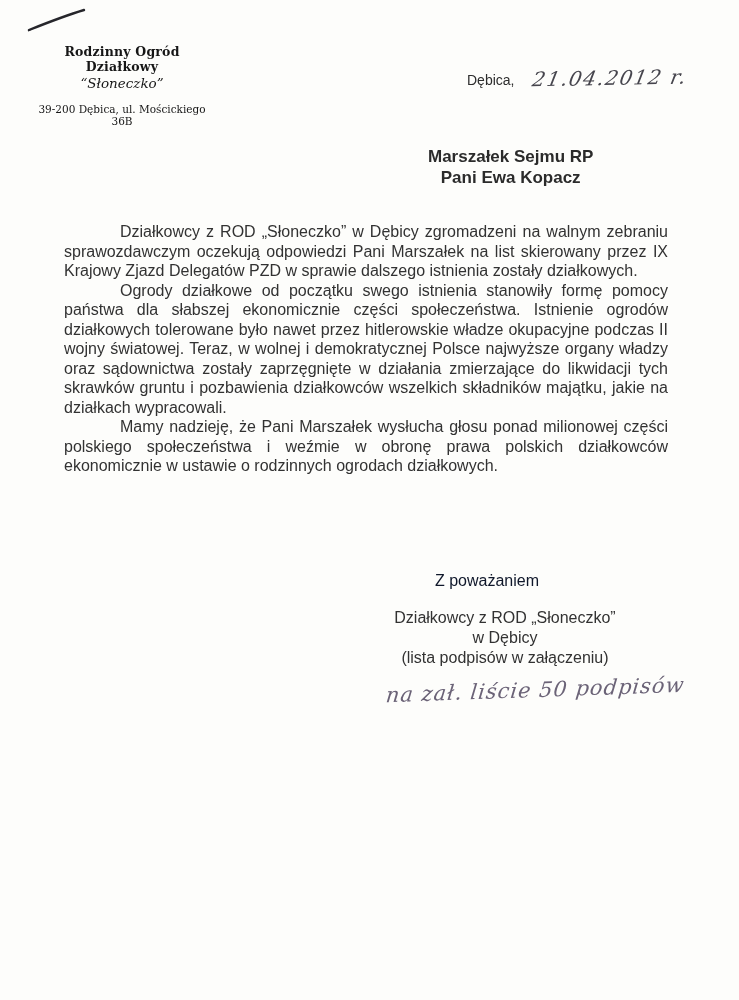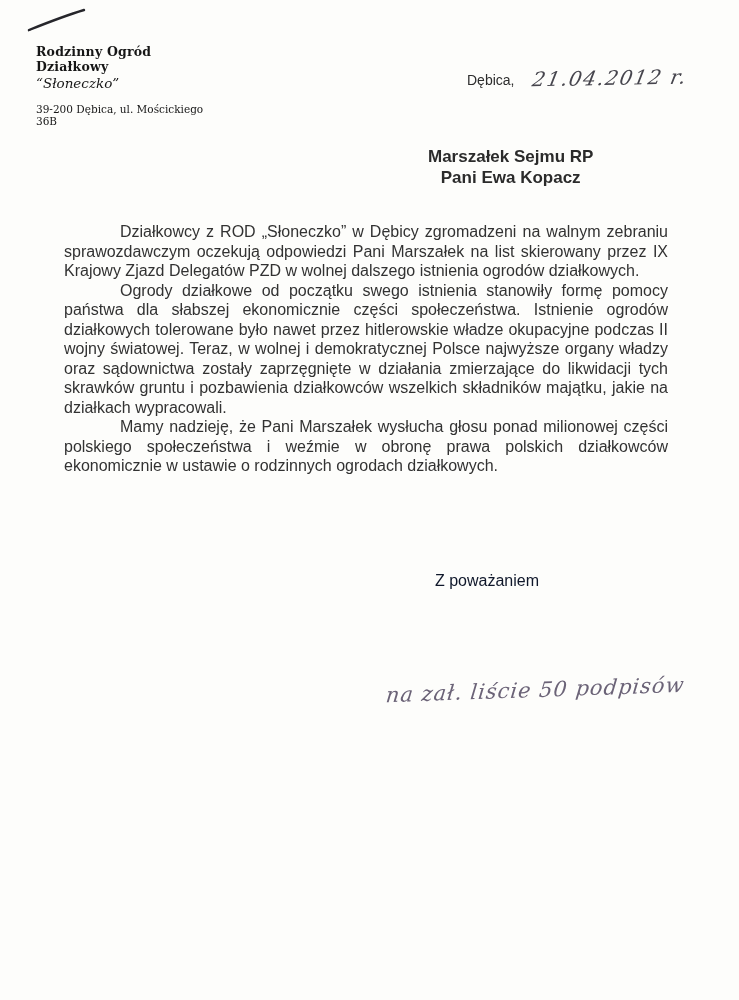--- a/index.html
+++ b/index.html
@@ -9,21 +9,21 @@
     height: 1000px;
     margin: 0 auto;
     background: #fdfdfb;
     overflow: hidden;
     font-family: "Liberation Sans", sans-serif;
     color: #2d2d2d;
   }
   .pen-stroke { position: absolute; left: 26px; top: 6px; }
   .letterhead {
     position: absolute; left: 36px; top: 44px; width: 172px;
-    text-align: left;
+    text-align: center;
     font-family: "DejaVu Serif", serif;
     color: #161616;
   }
   .lh1 { font-size: 12.5px; font-weight: bold; letter-spacing: 0.2px; }
   .lh2 { font-size: 13.5px; font-weight: normal; font-style: italic; margin-top: 1px; }
   .lh3 { font-size: 10.5px; margin-top: 12px; }
   .dateline { position: absolute; left: 467px; top: 66px; white-space: nowrap; }
   .dateline .place { font-size: 14px; color: #2d2d2d; }
   .hand {
     font-family: "DejaVu Serif", serif;
@@ -87,23 +87,28 @@
     <span class="place">Dębica,</span>
     <span class="hand date-hand">21.04.2012 r.</span>
   </div>
 
   <div class="addressee">
     <div>Marszałek Sejmu RP</div>
     <div>Pani Ewa Kopacz</div>
   </div>
 
   <div class="body-text">
-    <p>Działkowcy z ROD „Słoneczko” w Dębicy zgromadzeni na walnym zebraniu sprawozdawczym oczekują odpowiedzi Pani Marszałek na list skierowany przez IX Krajowy Zjazd Delegatów PZD w wolnej dalszego istnienia ogrodów działkowych.</p>
+    <p>Działkowcy z ROD „Słoneczko” w Dębicy zgromadzeni na walnym zebraniu sprawozdawczym oczekują odpowiedzi Pani Marszałek na list skierowany przez IX Krajowy Zjazd Delegatów PZD w sprawie dalszego istnienia zostały działkowych.</p>
     <p>Ogrody działkowe od początku swego istnienia stanowiły formę pomocy państwa dla słabszej ekonomicznie części społeczeństwa. Istnienie ogrodów działkowych tolerowane było nawet przez hitlerowskie władze okupacyjne podczas II wojny światowej. Teraz, w wolnej i demokratycznej Polsce najwyższe organy władzy oraz sądownictwa zostały zaprzęgnięte w działania zmierzające do likwidacji tych skrawków gruntu i pozbawienia działkowców wszelkich składników majątku, jakie na działkach wypracowali.</p>
     <p>Mamy nadzieję, że Pani Marszałek wysłucha głosu ponad milionowej części polskiego społeczeństwa i weźmie w obronę prawa polskich działkowców ekonomicznie w ustawie o rodzinnych ogrodach działkowych.</p>
   </div>
 
   <div class="salutation">Z poważaniem</div>
 
+  <div class="signature">
+    <div>Działkowcy z ROD „Słoneczko”</div>
+    <div>w Dębicy</div>
+    <div>(lista podpisów w załączeniu)</div>
+  </div>
 
   <div class="hand note">na zał. liście 50 podpisów</div>
 
 </div>
 
 </body></html>

